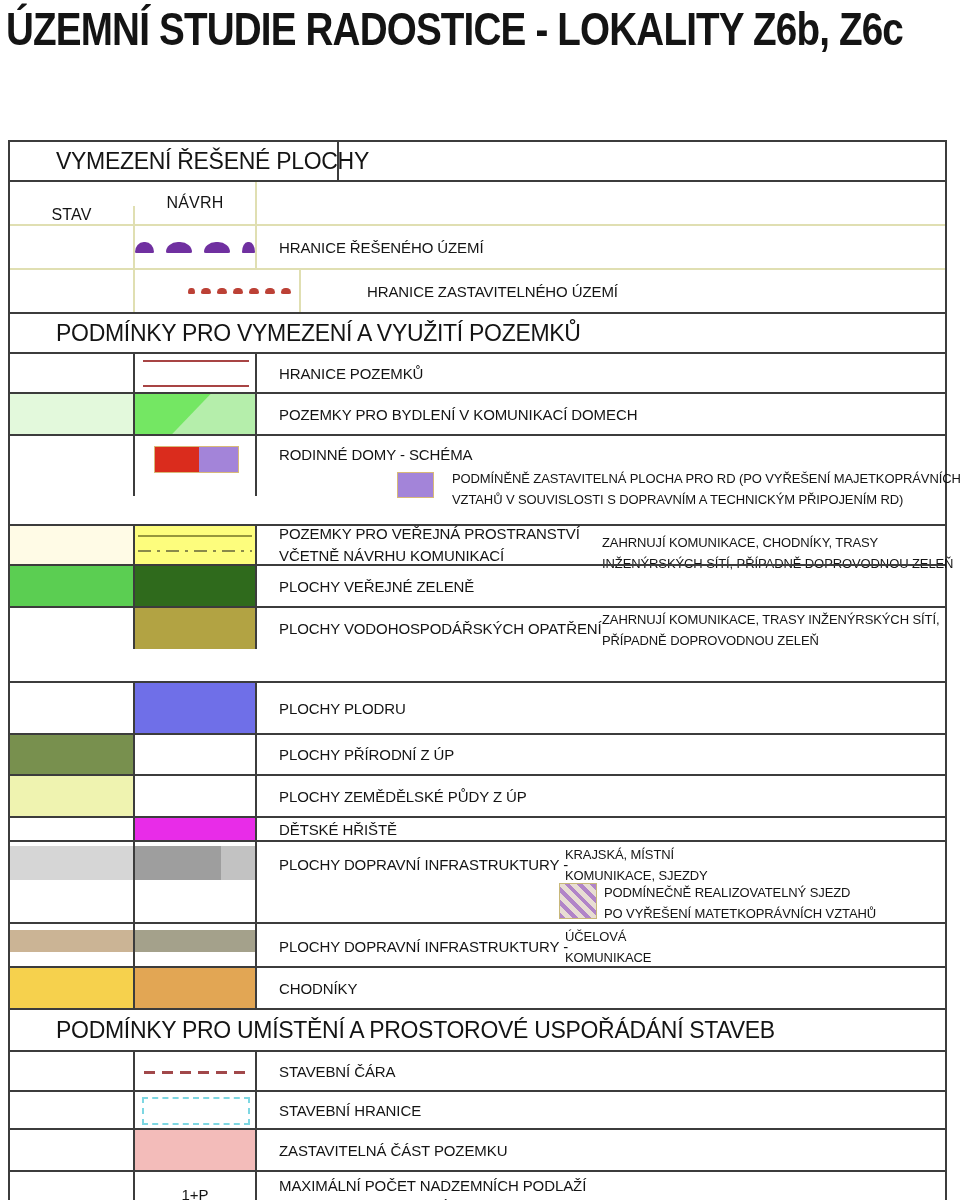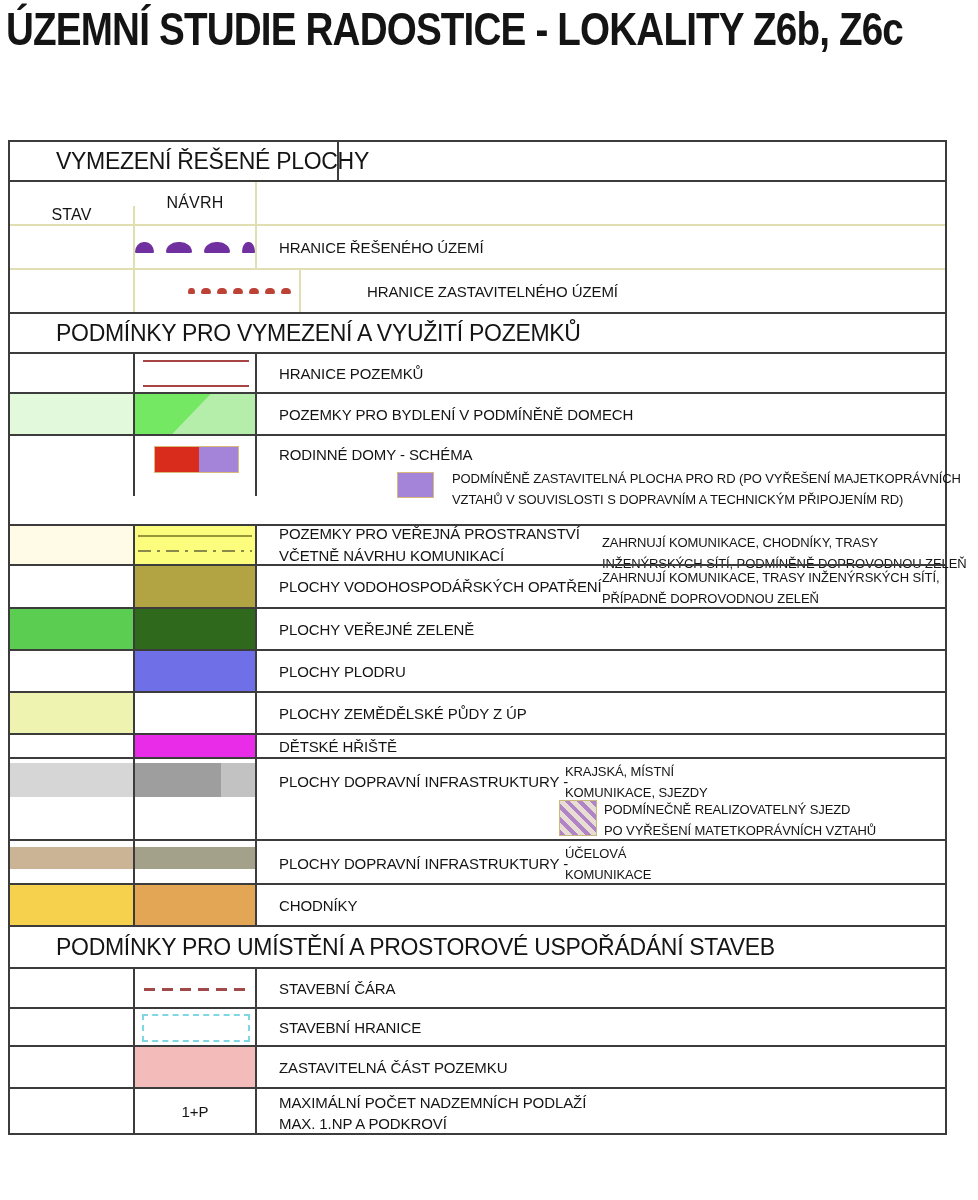--- a/index.html
+++ b/index.html
@@ -143,21 +143,21 @@
       </div>
   </div>
 
   <div class="row" style="height:42px;">
     <div class="c1" style="background-color: rgb(227, 249, 220);"></div>
     <div class="c2">
       <div class="diag" style="background-color: rgb(181, 238, 171);"></div>
       <div class="diag-bright" style="background-color: rgb(116, 231, 99);"></div>
     </div>
     <div class="c3 vc">
-        <span class="lbl">POZEMKY PRO BYDLENÍ V PODMÍNĚNĚ DOMECH</span>
+        <span class="lbl">POZEMKY PRO BYDLENÍ V KOMUNIKACÍ DOMECH</span>
       </div>
   </div>
 
   <div class="row" style="height:62px;justify-content:flex-end;">
     <div class="c1"></div>
     <div class="c2">
       <div class="schema">
         <div style="width: 44px; background-color: rgb(218, 44, 29);"></div>
         <div style="width: 39px; background-color: rgb(163, 132, 217);"></div>
       </div>
@@ -176,50 +176,57 @@
       <div class="road">
         <div class="solid" style="top:9px;"></div>
         <div class="dashdot"></div>
         <div class="solid" style="top:40px;"></div>
       </div>
     </div>
     <div class="c3" style="display:flex; flex-direction:column; justify-content:center;">
       <div class="lbl" style="line-height:22px;">POZEMKY PRO VEŘEJNÁ PROSTRANSTVÍ</div>
       <div class="lbl" style="line-height:22px;">VČETNĚ NÁVRHU KOMUNIKACÍ</div>
       <div class="note abs" style="left:345px; top:6px;">ZAHRNUJÍ KOMUNIKACE, CHODNÍKY, TRASY</div>
-      <div class="note abs" style="left:345px; top:27px;">INŽENÝRSKÝCH SÍTÍ, PODMÍNĚNĚ DOPROVODNOU ZELEŇ</div>
-    </div>
+      <div class="note abs" style="left:345px; top:27px;">INŽENÝRSKÝCH SÍTÍ, PŘÍPADNĚ DOPROVODNOU ZELEŇ</div>
+    </div>
+  </div>
+
+  <div class="row" style="height:42px;">
+    <div class="c1" style="background-color: rgb(91, 206, 82);"></div>
+    <div class="c2" style="background-color: rgb(47, 106, 28);"></div>
+    <div class="c3 vc">
+        <span class="lbl">PLOCHY VEŘEJNÉ ZELENĚ</span>
+      </div>
   </div>
 
   <div class="row" style="height:43px;">
     <div class="c1"></div>
     <div class="c2" style="background-color: rgb(178, 163, 67);"></div>
     <div class="c3 vc">
       <span class="lbl">PLOCHY VODOHOSPODÁŘSKÝCH OPATŘENÍ</span>
       <div class="note abs" style="left:345px; top:1px;">ZAHRNUJÍ KOMUNIKACE, TRASY INŽENÝRSKÝCH SÍTÍ,</div>
       <div class="note abs" style="left:345px; top:22px;">PŘÍPADNĚ DOPROVODNOU ZELEŇ</div>
     </div>
   </div>
 
-  <div class="row" style="height:42px;">
-    <div class="c1" style="background-color: rgb(91, 206, 82);"></div>
-    <div class="c2" style="background-color: rgb(47, 106, 28);"></div>
-    <div class="c3 vc">
-        <span class="lbl">PLOCHY VEŘEJNÉ ZELENĚ</span>
-      </div>
-  </div>
-
-  <div class="row" style="height:42px;">
+  <div class="row" style="height:52px;margin-top:32px;">
     <div class="c1"></div>
     <div class="c2" style="background-color: rgb(111, 111, 232);"></div>
     <div class="c3 vc">
         <span class="lbl">PLOCHY PLODRU</span>
       </div>
   </div>
 
+  <div class="row" style="height:41px;">
+    <div class="c1" style="background-color: rgb(120, 144, 78);"></div>
+    <div class="c2"></div>
+    <div class="c3 vc">
+        <span class="lbl">PLOCHY PŘÍRODNÍ Z ÚP</span>
+      </div>
+  </div>
 
   <div class="row" style="height:42px;">
     <div class="c1" style="background-color: rgb(239, 243, 176);"></div>
     <div class="c2"></div>
     <div class="c3 vc">
         <span class="lbl">PLOCHY ZEMĚDĚLSKÉ PŮDY Z ÚP</span>
       </div>
   </div>
 
   <div class="row" style="height:24px;">

